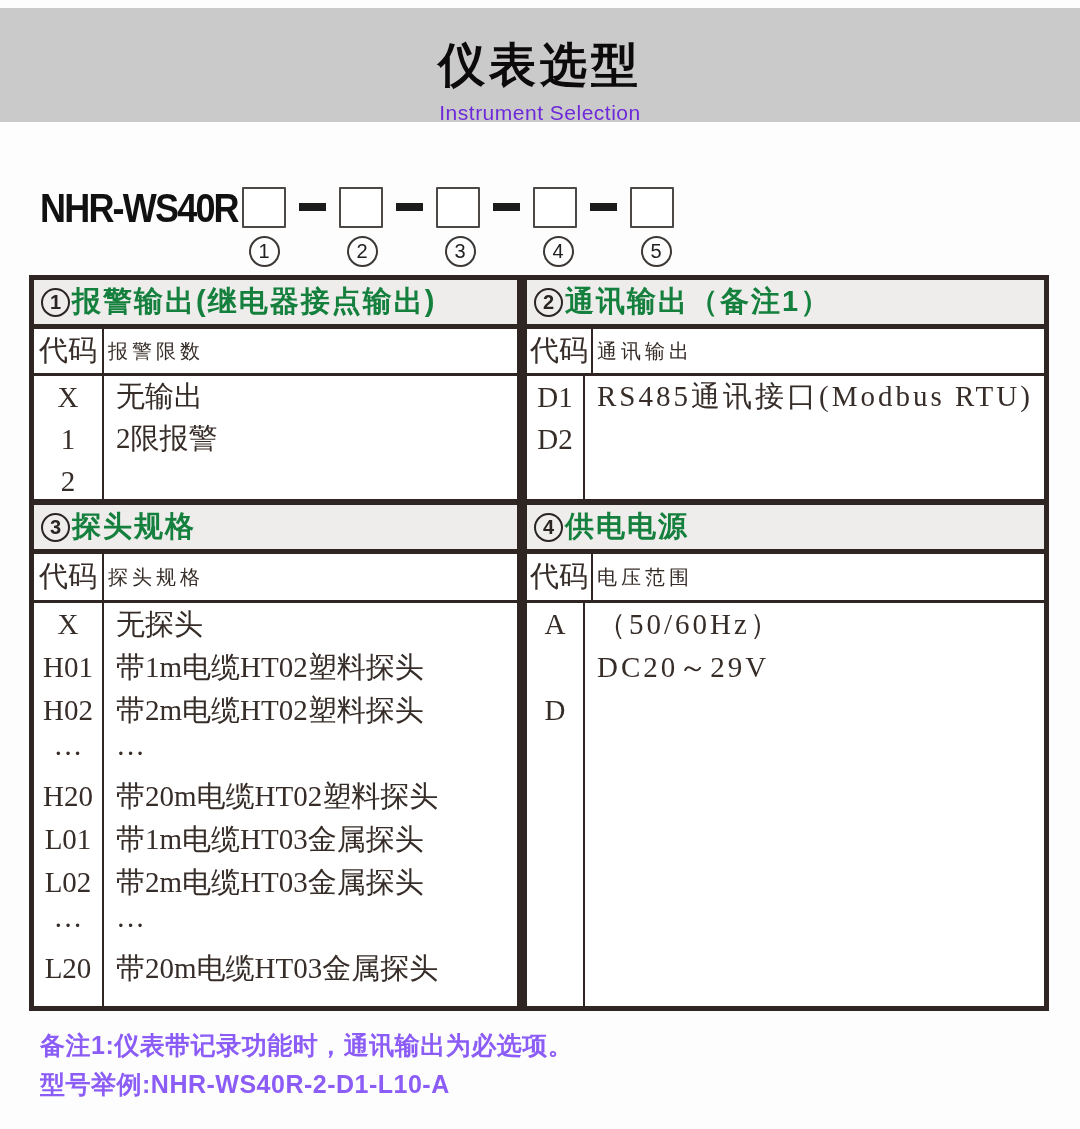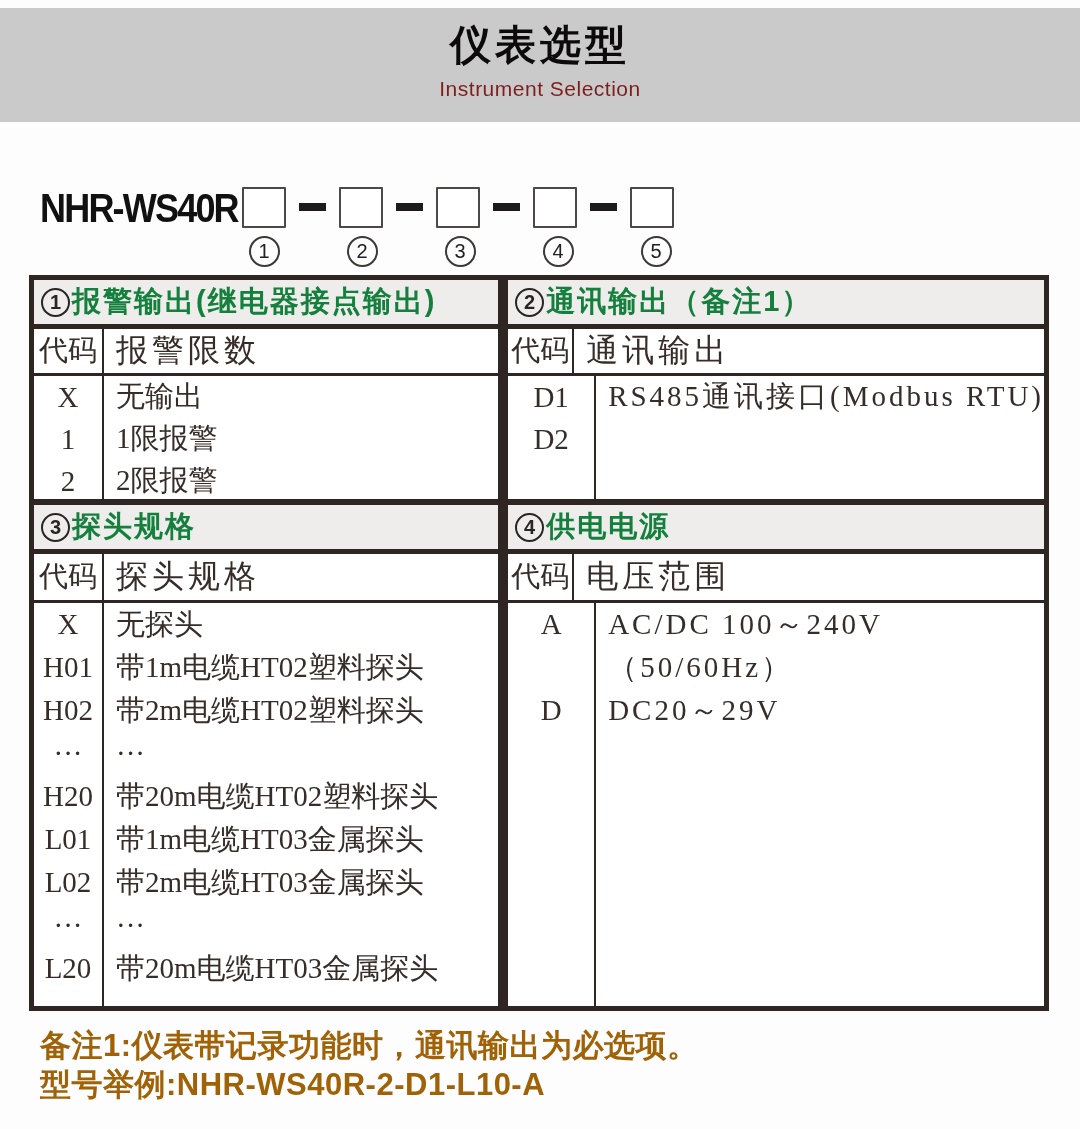--- a/index.html
+++ b/index.html
@@ -9,24 +9,24 @@
     font-family:"Liberation Sans","DejaVu Sans",sans-serif;
   }
   .serif{font-family:"Liberation Serif","DejaVu Serif",serif;}
 
   
   .band{
     position:absolute;left:0;top:8px;width:1080px;height:114px;
     background:#cbcaca;text-align:center;
   }
   .band .title{
-    margin-top:10px;font-size:41px;font-weight:800;letter-spacing:4px;color:#0c0a0a;
+    margin-top:26px;font-size:47px;font-weight:800;letter-spacing:4px;color:#0c0a0a;
   }
   .band .subtitle{
-    margin-top:4px;font-size:21px;font-weight:400;letter-spacing:.5px;color:#7f1d1d;
+    margin-top:4px;font-size:21px;font-weight:400;letter-spacing:.5px;color:#6d28d9;
   }
 
   
   .model-prefix{
     position:absolute;left:40px;top:186px;font-size:40px;font-weight:700;
     letter-spacing:-2px;color:#111;transform:scaleX(.9);transform-origin:left center;
     white-space:nowrap;
   }
   .boxes{position:absolute;left:242px;top:185px;height:44px;display:flex;align-items:center;}
   .mbox{
@@ -69,45 +69,45 @@
     font-size:29px;font-weight:700;letter-spacing:2px;color:#15803d;white-space:nowrap;
   }
 
   .sub{height:44px;flex:0 0 auto;display:flex;border-bottom:3px solid #2f2522;}
   .sec.bot .sub{height:46px;}
   .codehead{
     display:flex;align-items:center;justify-content:center;
     font-size:29px;color:#362d29;border-right:2px solid #2f2522;box-sizing:border-box;
   }
   .deschead{
-    flex:1;display:flex;align-items:center;padding-left:12px;
-    font-size:32px;color:#362d29;letter-spacing:4px;white-space:nowrap;
+    flex:1;display:flex;align-items:center;padding-left:4px;
+    font-size:20px;color:#362d29;letter-spacing:4px;white-space:nowrap;
   }
   .half.left  .codehead{width:70px;}
   .half.right .codehead{width:66px;}
 
   .sec-body{flex:1;display:flex;min-height:0;}
   .codecol{
     display:flex;flex-direction:column;border-right:2px solid #2f2522;box-sizing:border-box;
   }
   .half.left  .codecol{width:70px;}
-  .half.right .codecol{width:88px;}
+  .half.right .codecol{width:58px;}
   .desccol{flex:1;display:flex;flex-direction:column;min-width:0;text-align:right;}
   .cell{
     height:42px;flex:0 0 auto;display:flex;align-items:center;
     font-size:29px;color:#362d29;white-space:nowrap;
   }
   .sec.bot .cell{height:43px;}
   .codecol .cell{justify-content:center;}
   .desccol .cell{padding-left:12px;}
   .spaced .desccol .cell,.spaced-row{letter-spacing:3px;}
 
   
   .notes{position:absolute;left:40px;top:1026px;}
-  .note{font-size:31px;font-weight:700;color:#a16207;line-height:39px;letter-spacing:.5px;}
+  .note{font-size:25px;font-weight:700;color:#8b5cf6;line-height:39px;letter-spacing:.5px;}
 </style>
 </head>
 <body>
 
 <div class="band">
   <div class="title">仪表选型</div>
   <div class="subtitle">Instrument Selection</div>
 </div>
 
 <div class="model-prefix">NHR-WS40R</div>
@@ -154,21 +154,20 @@
         <div class="deschead">报警限数</div>
       </div>
       <div class="sec-body serif">
         <div class="codecol">
           <div class="cell">X</div>
           <div class="cell">1</div>
           <div class="cell">2</div>
         </div>
         <div class="desccol">
           <div class="cell">无输出</div>
-          <div class="cell">1限报警</div>
           <div class="cell">2限报警</div>
         </div>
       </div>
     </div>
 
     <div class="sec bot">
       <div class="sec-h">
         <span class="circ-sm">3</span>
         <span class="sec-title">探头规格</span>
       </div>
@@ -234,21 +233,20 @@
         <div class="codehead">代码</div>
         <div class="deschead">电压范围</div>
       </div>
       <div class="sec-body serif">
         <div class="codecol">
           <div class="cell">A</div>
           <div class="cell"></div>
           <div class="cell">D</div>
         </div>
         <div class="desccol">
-          <div class="cell">AC/DC 100～240V</div>
           <div class="cell">（50/60Hz）</div>
           <div class="cell">DC20～29V</div>
         </div>
       </div>
     </div>
   </div>
 </div>
 
 <div class="notes">
   <div class="note">备注1:仪表带记录功能时，通讯输出为必选项。</div>

